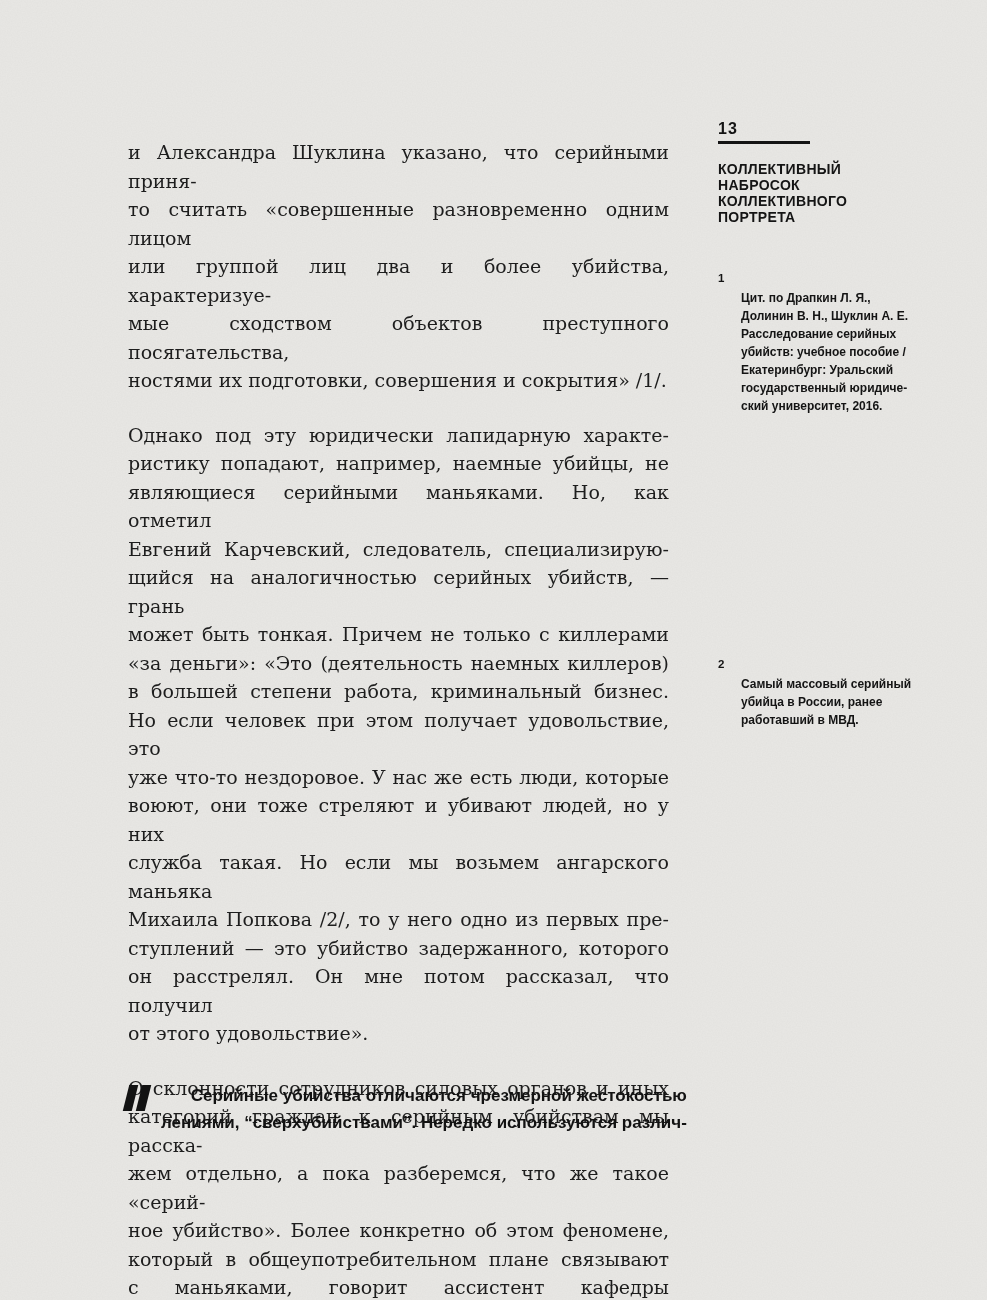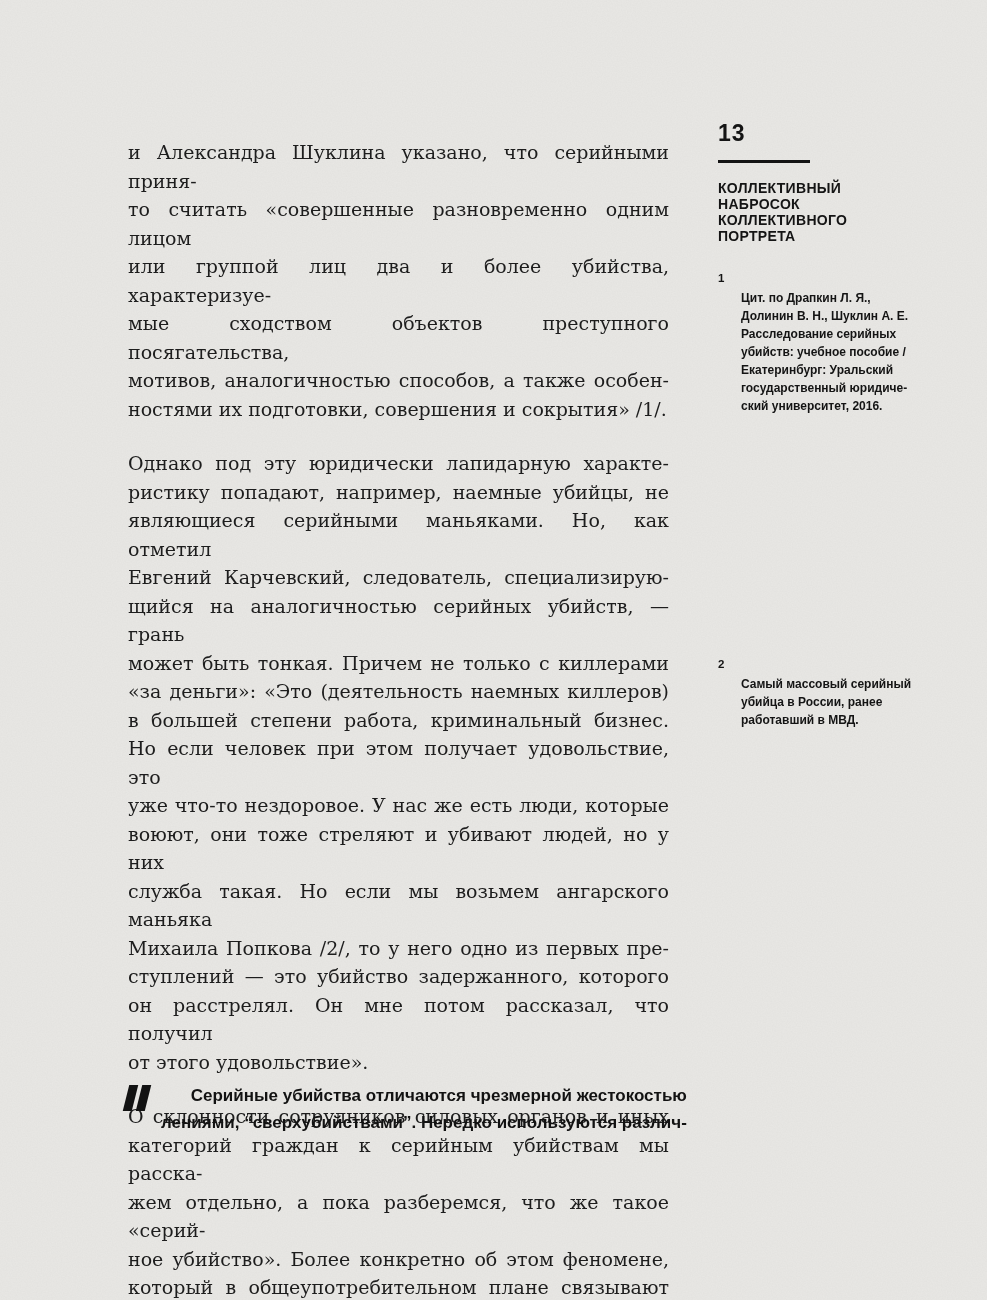--- a/index.html
+++ b/index.html
@@ -53,25 +53,25 @@
 
   
   .sidebar {
     position:absolute;
     left:718px; top:120px;
     width:200px; height:1100px;
     font-family:"Liberation Sans", sans-serif;
     color:#141414;
   }
   .page-number {
-    font-size:23px;
+    font-size:16px;
     font-weight:700;
     letter-spacing:1px;
     width:92px;
-    padding-bottom:13px;
+    padding-bottom:3px;
     border-bottom:3px solid #141414;
   }
   .section-title {
     margin-top:17px;
     font-size:14px;
     font-weight:700;
     line-height:16px;
     letter-spacing:.3px;
     width:130px;
   }
@@ -102,21 +102,20 @@
 </svg>
 
 <div>
 
   <main class="text-col">
       <div class="paragraph">
         <div class="tline">и Александра Шуклина указано, что серийными приня-</div>
         <div class="tline">то считать «совершенные разновременно одним лицом</div>
         <div class="tline">или группой лиц два и более убийства, характеризуе-</div>
         <div class="tline">мые сходством объектов преступного посягательства,</div>
-        <div class="tline">мотивов, аналогичностью способов, а также особен-</div>
         <div class="tline last">ностями их подготовки, совершения и сокрытия» /1/.</div>
       </div>
       <div class="paragraph">
         <div class="tline">Однако под эту юридически лапидарную характе-</div>
         <div class="tline">ристику попадают, например, наемные убийцы, не</div>
         <div class="tline">являющиеся серийными маньяками. Но, как отметил</div>
         <div class="tline">Евгений Карчевский, следователь, специализирую-</div>
         <div class="tline">щийся на аналогичностью серийных убийств, — грань</div>
         <div class="tline">может быть тонкая. Причем не только с киллерами</div>
         <div class="tline">«за деньги»: «Это (деятельность наемных киллеров)</div>

